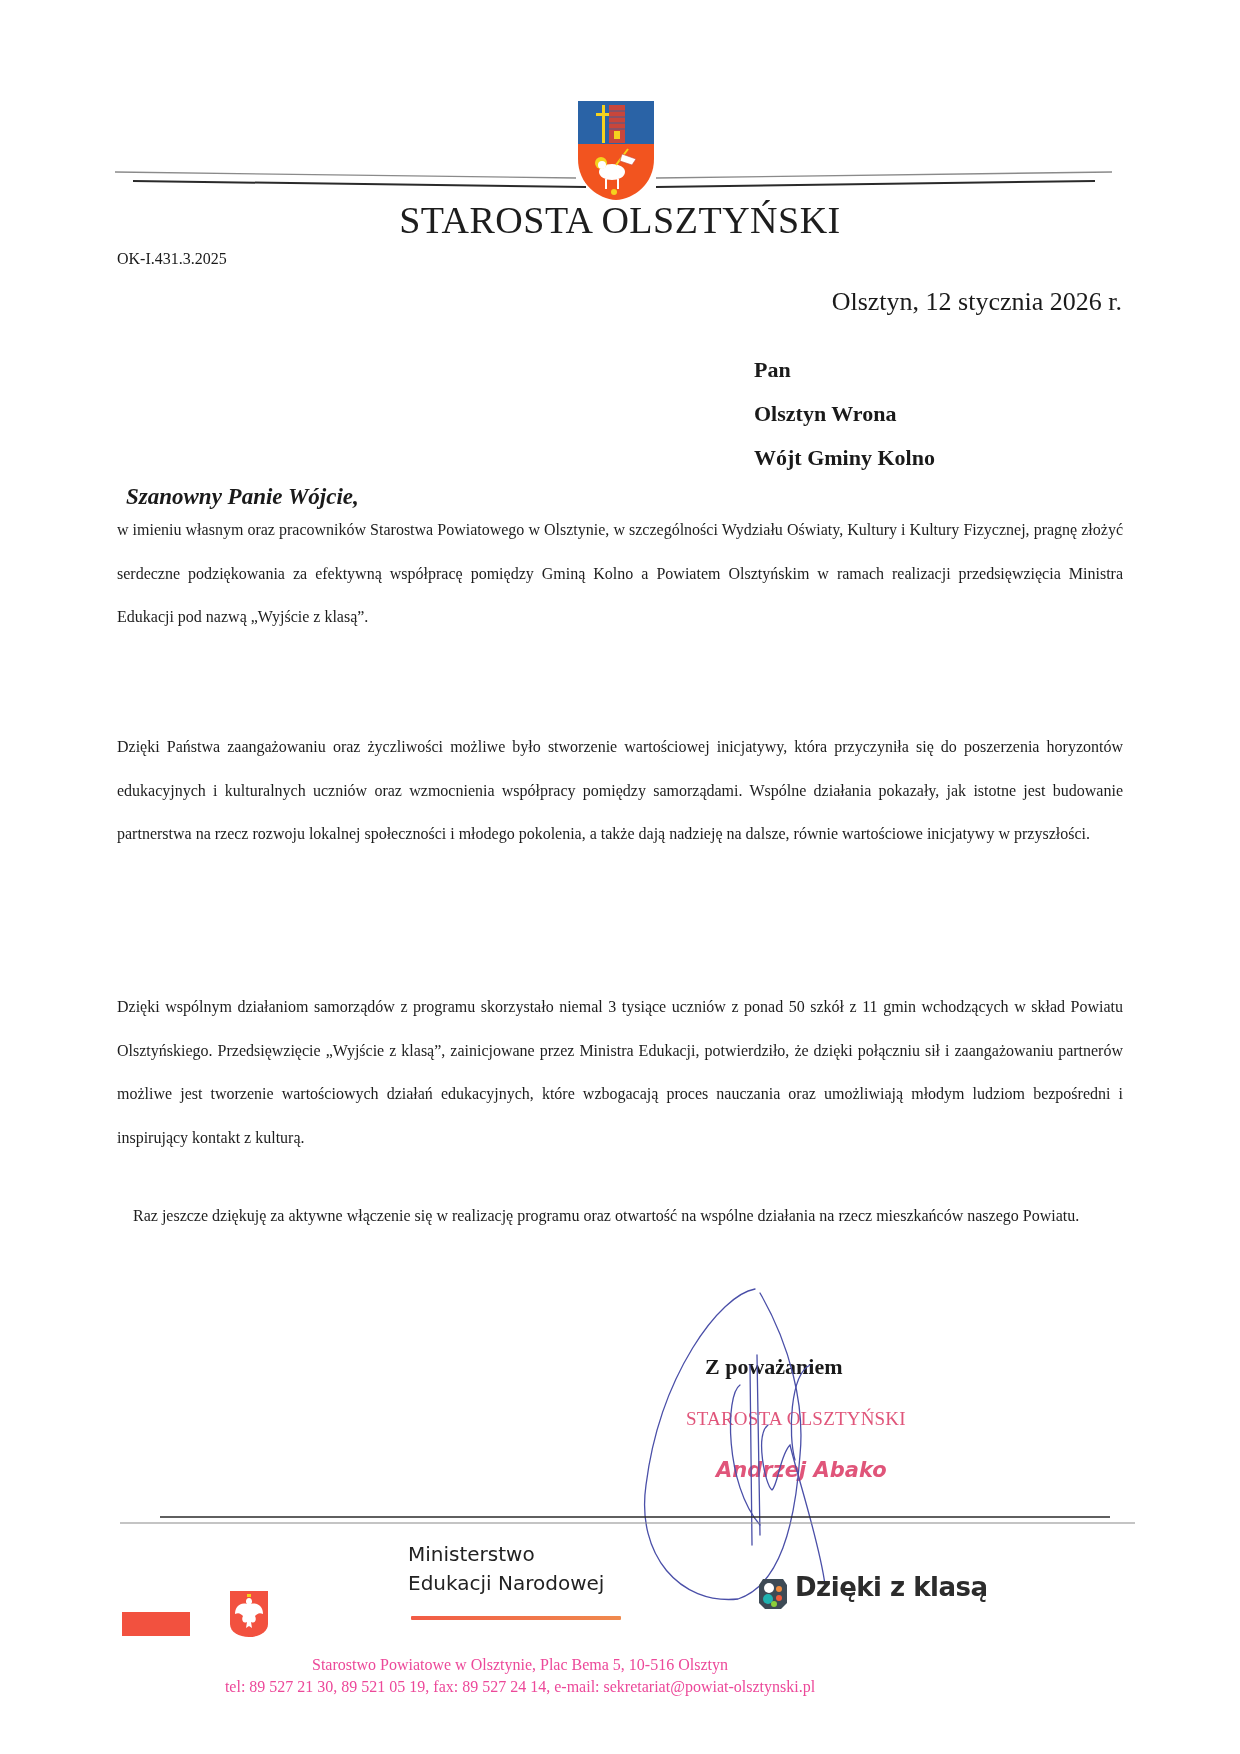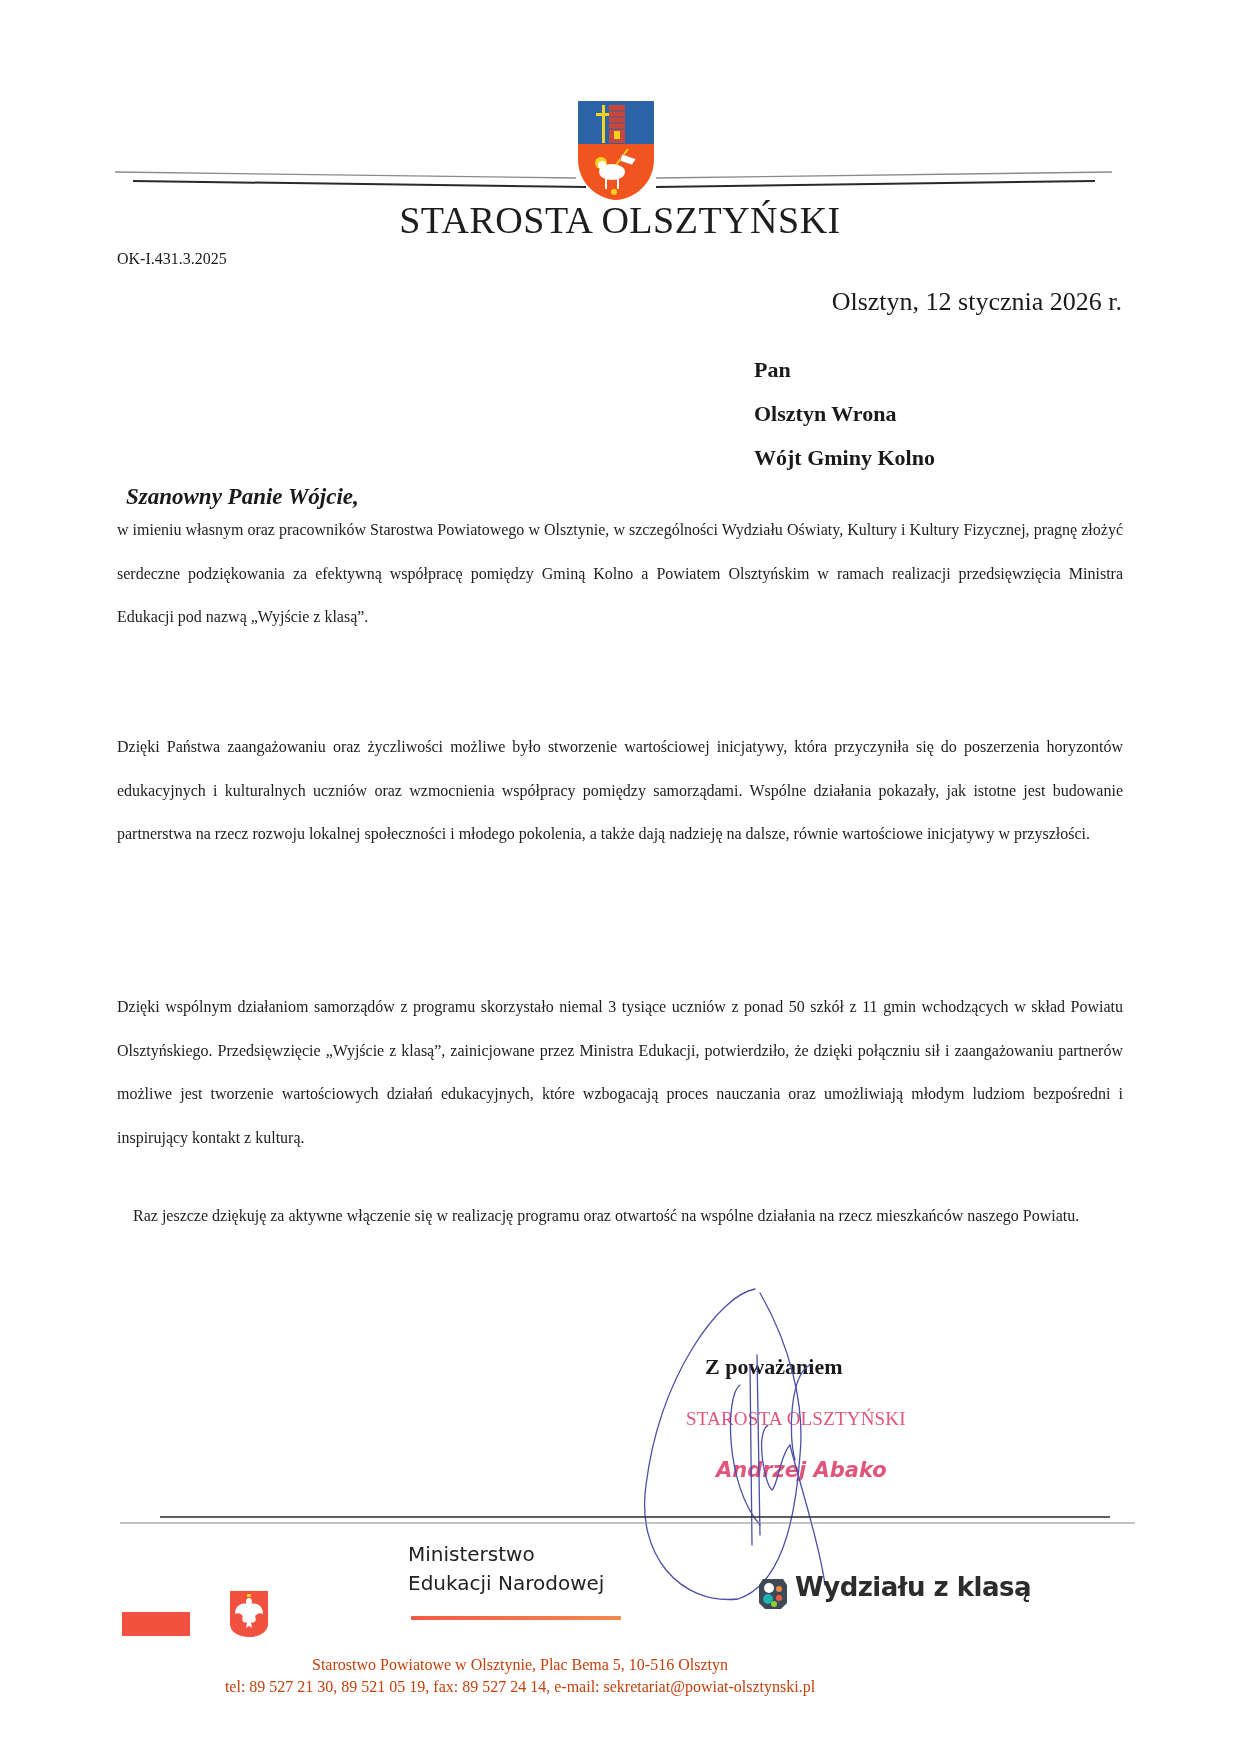--- a/index.html
+++ b/index.html
@@ -28,21 +28,21 @@
     
     .flag { left: 122px; top: 1612px; width: 68px; height: 24px; background: #f2513f; }
     .eagle { left: 229px; top: 1590px; width: 40px; height: 48px; }
     .men { left: 408px; top: 1540px; font-family: "DejaVu Sans", sans-serif; font-size: 20px;
       line-height: 29px; color: #222; }
     .men-bar { left: 411px; top: 1616px; width: 210px; height: 4px;
       background: linear-gradient(90deg, #f25b45, #f08a4e); border-radius: 1px; }
     .wzk-logo { left: 757px; top: 1577px; width: 32px; height: 34px; }
     .wzk-text { left: 795px; top: 1572px; font-family: "DejaVu Sans", sans-serif; font-weight: bold;
       font-size: 26px; color: #2c2c2c; letter-spacing: -0.5px; }
-    .addr { left: 0; width: 1040px; text-align: center; font-size: 16px; line-height: 22px; color: #c2410c; }
+    .addr { left: 0; width: 1040px; text-align: center; font-size: 16px; line-height: 22px; color: #ec4899; }
   </style>
 </head>
 <body>
 
 <svg class="abs" style="left:100px;top:160px;" width="1040" height="30">
   <line x1="15" y1="12" x2="476" y2="18" stroke="#8a8a8a" stroke-width="1.3"></line>
   <line x1="33" y1="21" x2="486" y2="27" stroke="#2a2a2a" stroke-width="2"></line>
   <line x1="556" y1="18" x2="1012" y2="12" stroke="#8a8a8a" stroke-width="1.3"></line>
   <line x1="556" y1="27" x2="995" y2="21" stroke="#2a2a2a" stroke-width="2"></line>
 </svg>
@@ -122,16 +122,16 @@
 <div class="abs men-bar"></div>
 
 <svg class="abs wzk-logo" viewBox="0 0 32 34">
   <path d="M6 2 H26 L30 8 V26 L24 32 H8 L2 26 V8 Z" fill="#3d4a55"></path>
   <circle cx="12" cy="11" r="5" fill="#ffffff"></circle>
   <circle cx="22" cy="12" r="3" fill="#f08a3c"></circle>
   <circle cx="11" cy="22" r="5" fill="#1fb3b0"></circle>
   <circle cx="22" cy="21" r="3" fill="#f05a3c"></circle>
   <circle cx="17" cy="27" r="3" fill="#8bcf3a"></circle>
 </svg>
-<div class="abs wzk-text">Wydziału z klasą</div>
+<div class="abs wzk-text">Dzięki z klasą</div>
 
 <div class="abs addr" style="top:1654px;">Starostwo Powiatowe w Olsztynie, Plac Bema 5, 10-516 Olsztyn</div>
 <div class="abs addr" style="top:1676px;">tel: 89 527 21 30, 89 521 05 19, fax: 89 527 24 14, e-mail: sekretariat@powiat-olsztynski.pl</div>
 
 </body></html>

